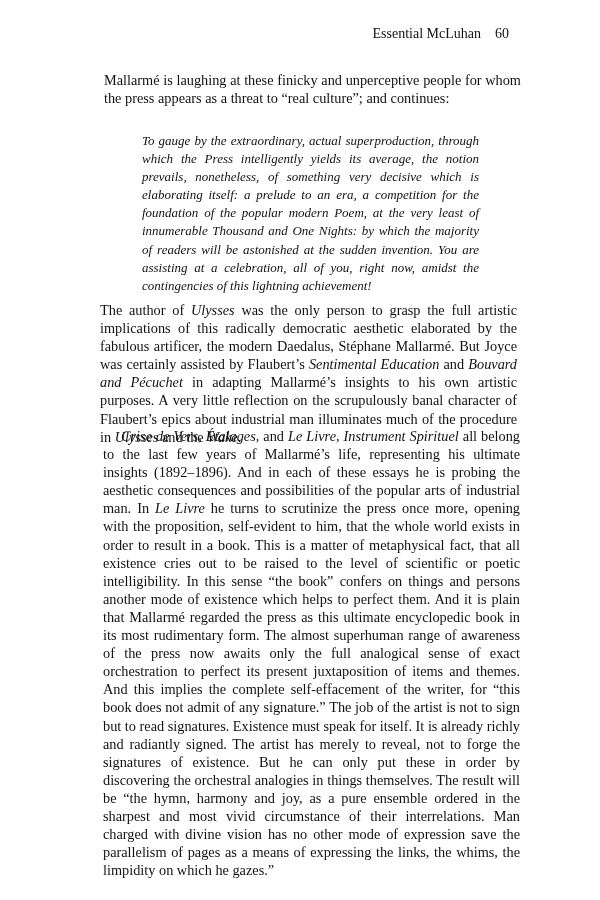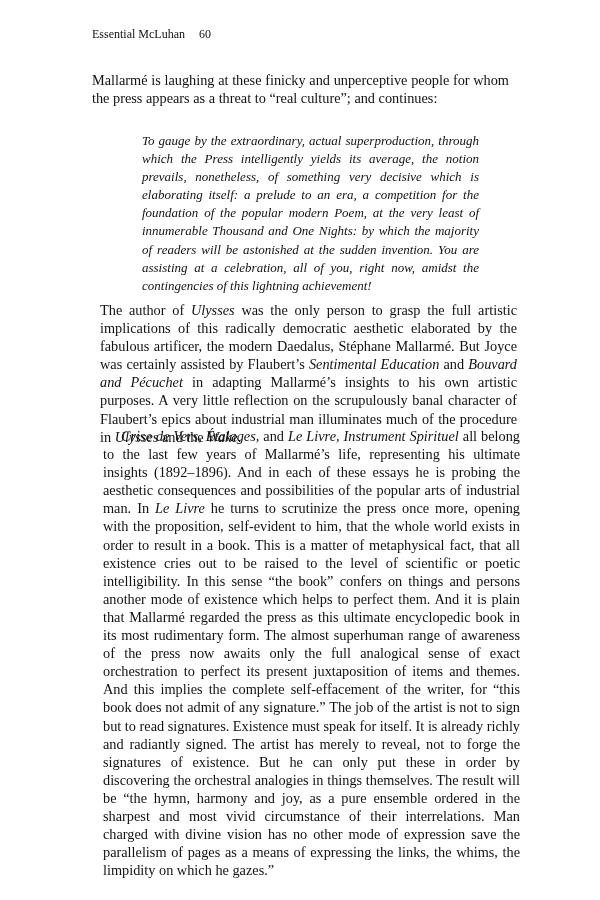--- a/index.html
+++ b/index.html
@@ -19,38 +19,38 @@
       position: absolute;
       left: 92px;
       top: 0;
       width: 417px;
     }
     .running-head {
       position: absolute;
       top: 25px;
       left: 0;
       width: 417px;
-      text-align: left;
-      font-size: 12px;
+      text-align: right;
+      font-size: 14px;
       line-height: 18px;
       white-space: pre;
     }
     .running-head .page-num {
       margin-left: 14px;
     }
     .body-text {
       font-size: 14.3px;
       line-height: 18.1px;
       text-align: justify;
       margin: 0;
     }
     .p-intro {
       position: absolute;
       top: 71px;
-      left: 0;
+      left: 12px;
       width: 417px;
     }
     .blockquote {
       position: absolute;
       top: 124px;
       left: 42px;
       width: 337px;
       font-style: italic;
       font-size: 13px;
       line-height: 18.1px;

